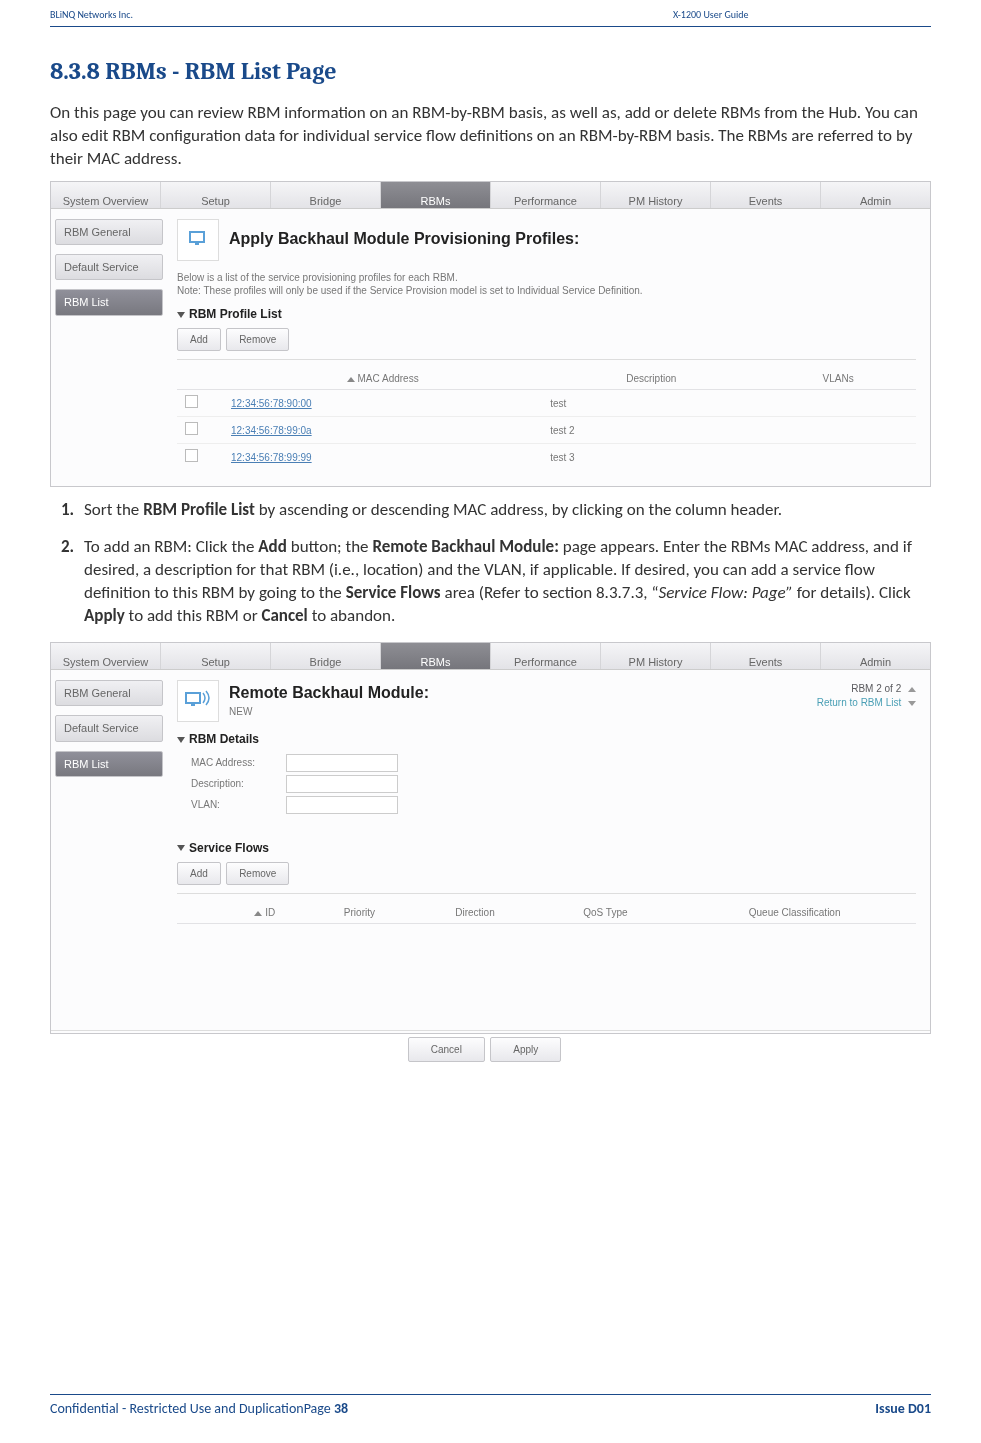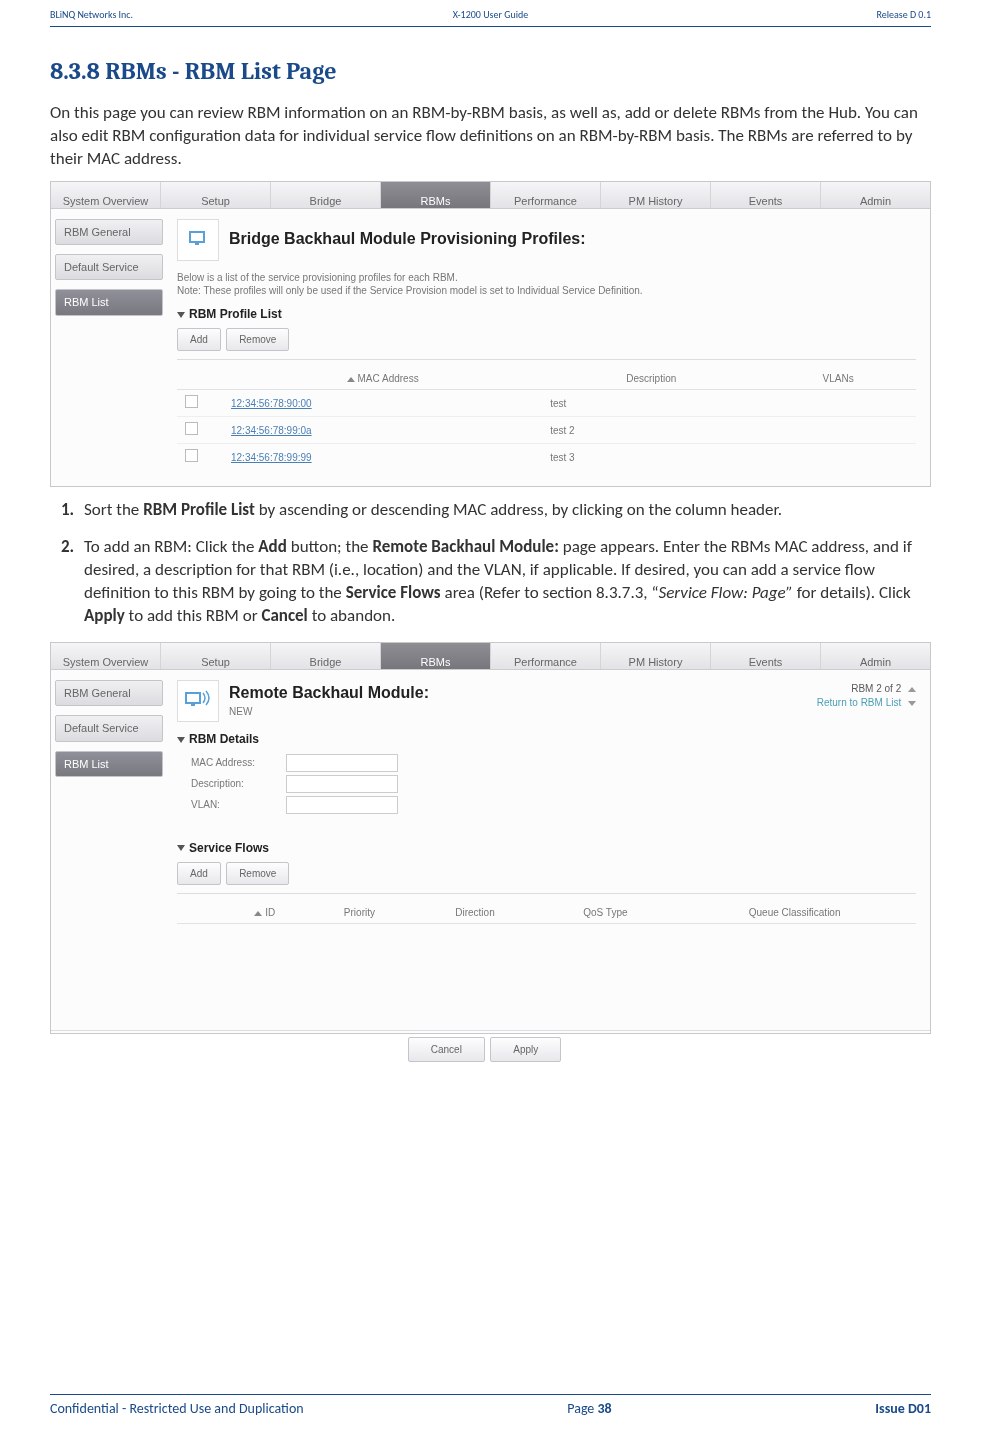--- a/index.html
+++ b/index.html
@@ -44,33 +44,32 @@
 .top-right{position:absolute;right:14px;top:12px;font-size:10px;text-align:right;line-height:1.4}
 .top-right .ret{color:#4a9fb5}
 .tri{display:inline-block;width:0;height:0;margin-left:4px;vertical-align:middle}
 .tri.up{border-left:4px solid transparent;border-right:4px solid transparent;border-bottom:5px solid #999}
 .tri.dn{border-left:4px solid transparent;border-right:4px solid transparent;border-top:5px solid #999}
 ol.steps{padding-left:28px;margin:10px 0}
 ol.steps>li{margin-bottom:14px;padding-left:6px}
 ol.steps>li::marker{font-weight:bold}
 .bottom-rule{border:none;border-top:1px solid #1a4a8a;margin:0}
 .bottom-bar{display:flex;justify-content:space-between;padding:6px 0 0;color:#1a4a8a;font-size:14px;position:absolute;bottom:24px;left:50px;right:50px}
-.bottom-bar .center{text-align:center;flex:1}
+.bottom-bar .center{text-align:left;flex:1}
 .bottom-bar .right{text-align:center;font-weight:bold}
 .bottom-bar .pg{font-weight:bold}
 .action-row{text-align:center;padding:6px 10px 0 0}
 </style>
 </head>
 <body>
 
 <div class="page">
  <div class="top-bar">
   <div>BLiNQ Networks Inc.</div>
   <div class="center">X-1200 User Guide</div>
-  <div class="right">Release D 0.1</div>
  </div>
  <hr class="top-rule">
 
  <h2>8.3.8 RBMs - RBM List Page</h2>
  <p>On this page you can review RBM information on an RBM-by-RBM basis, as well as, add or delete RBMs from the Hub. You can also edit RBM configuration data for individual service flow definitions on an RBM-by-RBM basis. The RBMs are referred to by their MAC address.</p>
 
  <div class="screenshot">
   <div class="tabs">
    <div class="tab">System Overview</div>
    <div class="tab">Setup</div>
@@ -88,21 +87,21 @@
     <div class="side-btn active">RBM List</div>
    </div>
    <div class="main">
     <div class="title-row">
      <span class="icon-box">
       <svg width="20" height="16">
                 <rect x="2" y="2" width="14" height="10" fill="none" stroke="#5aa0d8" stroke-width="2"></rect>
                 <rect x="7" y="13" width="4" height="2" fill="#5aa0d8"></rect>
               </svg>
      </span>
-     <span class="ss-title">Bridge Backhaul Module Provisioning Profiles:</span>
+     <span class="ss-title">Apply Backhaul Module Provisioning Profiles:</span>
     </div>
     <div class="note">
      <span>Below is a list of the service provisioning profiles for each RBM.</span><br>
      <span>Note: These profiles will only be used if the Service Provision model is set to Individual Service Definition.</span>
     </div>
     <div class="section-head"><span class="arrow"></span><span>RBM Profile List</span></div>
     <div>
      <span class="btn">Add</span>
      <span class="btn">Remove</span>
     </div>

